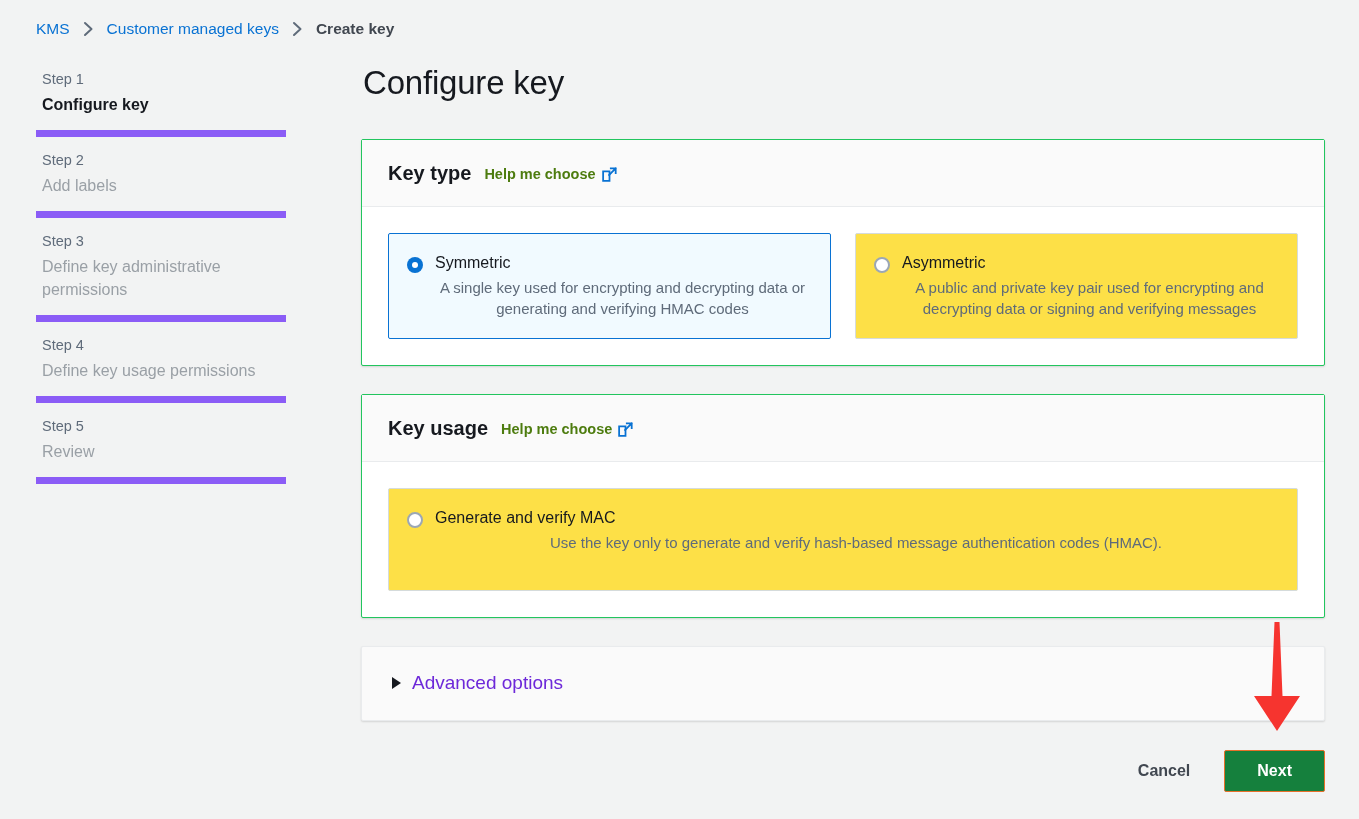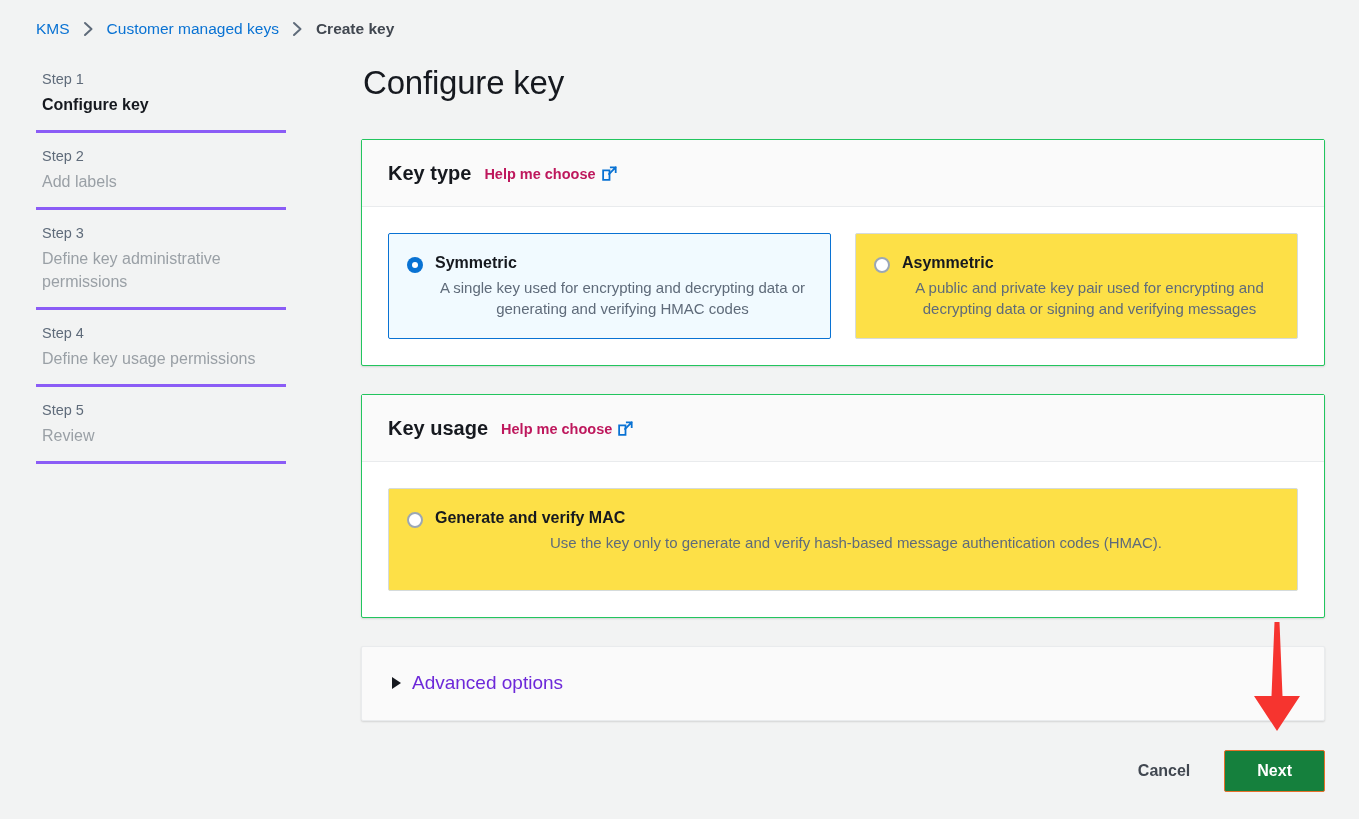--- a/index.html
+++ b/index.html
@@ -23,21 +23,21 @@
   .bc-sep {
     display: inline-block; color: #5f6b7a;
     font-size: 15px; padding: 0 13px; font-weight: 500;
   }
   .bc-sep svg { display: block; }
 
   
   .steps {
     position: absolute; left: 36px; top: 64px; width: 250px;
   }
-  .step { padding: 13px 0 14px 6px; border-bottom: 3px solid #8b5cf6; }
+  .step { padding: 13px 0 14px 6px; border-bottom: 7px solid #8b5cf6; }
   .step:first-child { padding-top: 5px; }
   .step-num { font-size: 14.5px; color: #5f6b7a; line-height: 1.5; }
   .step-label { font-size: 16px; color: #9aa0a6; line-height: 1.45; margin-top: 2px; }
   .step.active .step-num { color: #5f6b7a; }
   .step.active .step-label { color: #16191f; font-weight: bold; }
 
   
   .main { position: absolute; left: 361px; top: 64px; width: 964px; }
   .page-title {
     font-size: 33px; color: #16191f; font-weight: normal;
@@ -54,22 +54,22 @@
   }
   .panel-header {
     background: #fafafa;
     border-bottom: 1px solid #e9ebed;
     padding: 22px 26px 21px 26px;
     display: flex; align-items: baseline;
   }
   .panel-title { font-size: 20px; font-weight: bold; color: #16191f; }
   .help-link {
     margin-left: 13px; font-size: 14.5px; font-weight: bold;
-    color: #be185d; cursor: pointer;
-    display: inline-flex; align-items: flex-start; gap: 6px;
+    color: #4d7c0f; cursor: pointer;
+    display: inline-flex; align-items: flex-end; gap: 6px;
     position: relative; top: -1px;
   }
   .help-link svg { display: block; }
   .panel-body { padding: 26px; display: flex; gap: 24px; }
 
   
   .radio-card {
     flex: 1 1 0;
     border: 1px solid #d5dbdb;
     border-radius: 2px;
@@ -89,21 +89,21 @@
   }
   .radio-card.selected .radio-ctl {
     border: none; background: #0972d3;
     display: flex; align-items: center; justify-content: center;
   }
   .radio-card.selected .radio-ctl::after {
     content: ""; width: 6px; height: 6px;
     border-radius: 50%; background: #ffffff;
   }
   .rc-text { flex: 1 1 auto; }
-  .rc-title { font-size: 16px; font-weight: bold; color: #16191f; line-height: 1.25; }
+  .rc-title { font-size: 16px; font-weight: normal; color: #16191f; line-height: 1.25; }
   .rc-desc { font-size: 15px; color: #5f6b7a; line-height: 1.38; margin-top: 5px; text-align: center; }
 
   
   .expander {
     background: #fafafa;
     border: 1px solid #e9ebed;
     border-radius: 2px;
     box-shadow: 0 1px 2px rgba(0,0,0,0.13);
     padding: 25px 26px 26px 26px;
     display: flex; align-items: center; gap: 11px;

